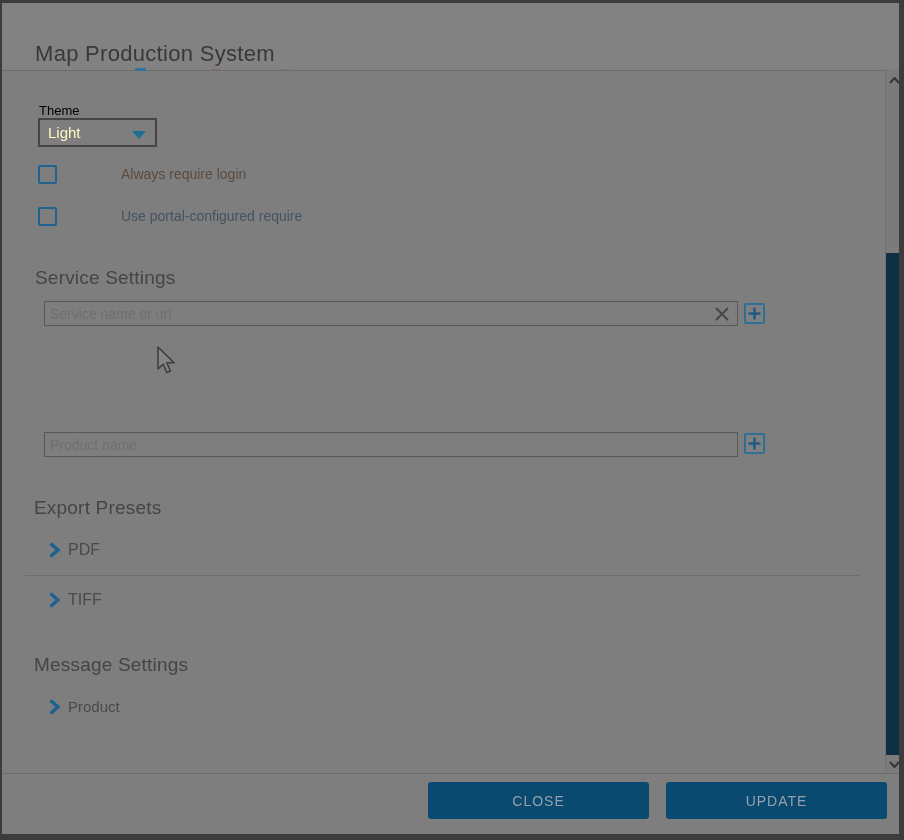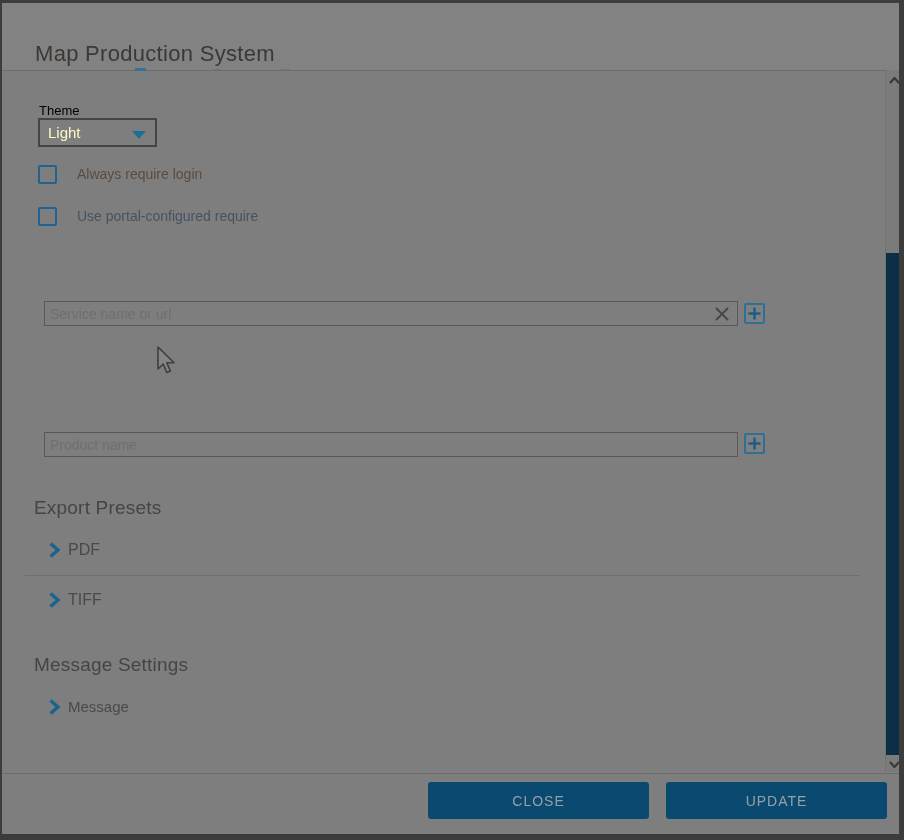--- a/index.html
+++ b/index.html
@@ -19,21 +19,21 @@
   .select{
     position:absolute;left:38px;top:118px;width:119px;height:29px;box-sizing:border-box;
     border:2px solid #454545;display:flex;align-items:center;padding:0 8px;cursor:default;
   }
   .select-value{font-size:15px;color:#fef9c3;}
   .caret-down{
     position:absolute;right:9px;top:11px;width:0;height:0;
     border-left:7px solid transparent;border-right:7px solid transparent;border-top:8px solid #1e6e96;
   }
   
-  .checkbox-row{position:absolute;left:38px;height:20px;display:flex;align-items:center;}
+  .checkbox-row{position:absolute;left:38px;height:20px;display:flex;align-items:center;gap:44px;}
   .checkbox-box{
     width:15px;height:15px;border:2px solid #1f6390;border-radius:2px;background:transparent;flex:0 0 auto;
   }
   .checkbox-label{margin-left:20px;font-size:14px;}
   .cb1 .checkbox-label{color:#5b4b3e;}
   .cb2 .checkbox-label{color:#455361;}
   
   .section-heading{position:absolute;left:35px;font-size:19px;color:#464544;letter-spacing:.2px;}
   
   .input-wrap{position:absolute;left:44px;width:694px;height:25px;}
@@ -89,20 +89,21 @@
 
   <div class="checkbox-row cb1" style="top:164px;">
     <div class="checkbox-box"></div>
     <div class="checkbox-label">Always require login</div>
   </div>
   <div class="checkbox-row cb2" style="top:206px;">
     <div class="checkbox-box"></div>
     <div class="checkbox-label">Use portal-configured require</div>
   </div>
 
+  <div class="section-heading" style="top:267px;">Service Settings</div>
   <div class="input-wrap" style="top:301px;">
     <input class="text-input" type="text" placeholder="Service name or url" style="">
     <span class="clear-btn">
       <svg width="16" height="16" viewBox="0 0 16 16">
         <line x1="2" y1="2" x2="14" y2="14" stroke="#474747" stroke-width="2"></line>
         <line x1="14" y1="2" x2="2" y2="14" stroke="#474747" stroke-width="2"></line>
       </svg>
     </span>
   </div>
   <div class="add-btn" style="top:303px;">
@@ -135,21 +136,21 @@
       <path d="M2.5 1.5 L10 8 L2.5 14.5" fill="none" stroke="#1a628f" stroke-width="3.4"></path>
     </svg>
     <span class="expand-label">TIFF</span>
   </div>
 
   <div class="section-heading" style="left:34px;top:654px;">Message Settings</div>
   <div class="expand-row" style="top:698px;">
     <svg class="chev" viewBox="0 0 13 16">
       <path d="M2.5 1.5 L10 8 L2.5 14.5" fill="none" stroke="#1a628f" stroke-width="3.4"></path>
     </svg>
-    <span class="expand-label" style="font-size:15px;">Message</span>
+    <span class="expand-label" style="font-size:15px;">Product</span>
   </div>
 
   <div class="scrollbar">
     <div class="scroll-arrow" style="top:2px;">
       <svg width="11" height="7" viewBox="0 0 11 7">
         <path d="M1 6 L5.5 1 L10 6" fill="none" stroke="#383838" stroke-width="2.2"></path>
       </svg>
     </div>
     <div class="scroll-thumb"></div>
     <div class="scroll-arrow" style="top:686px;">

